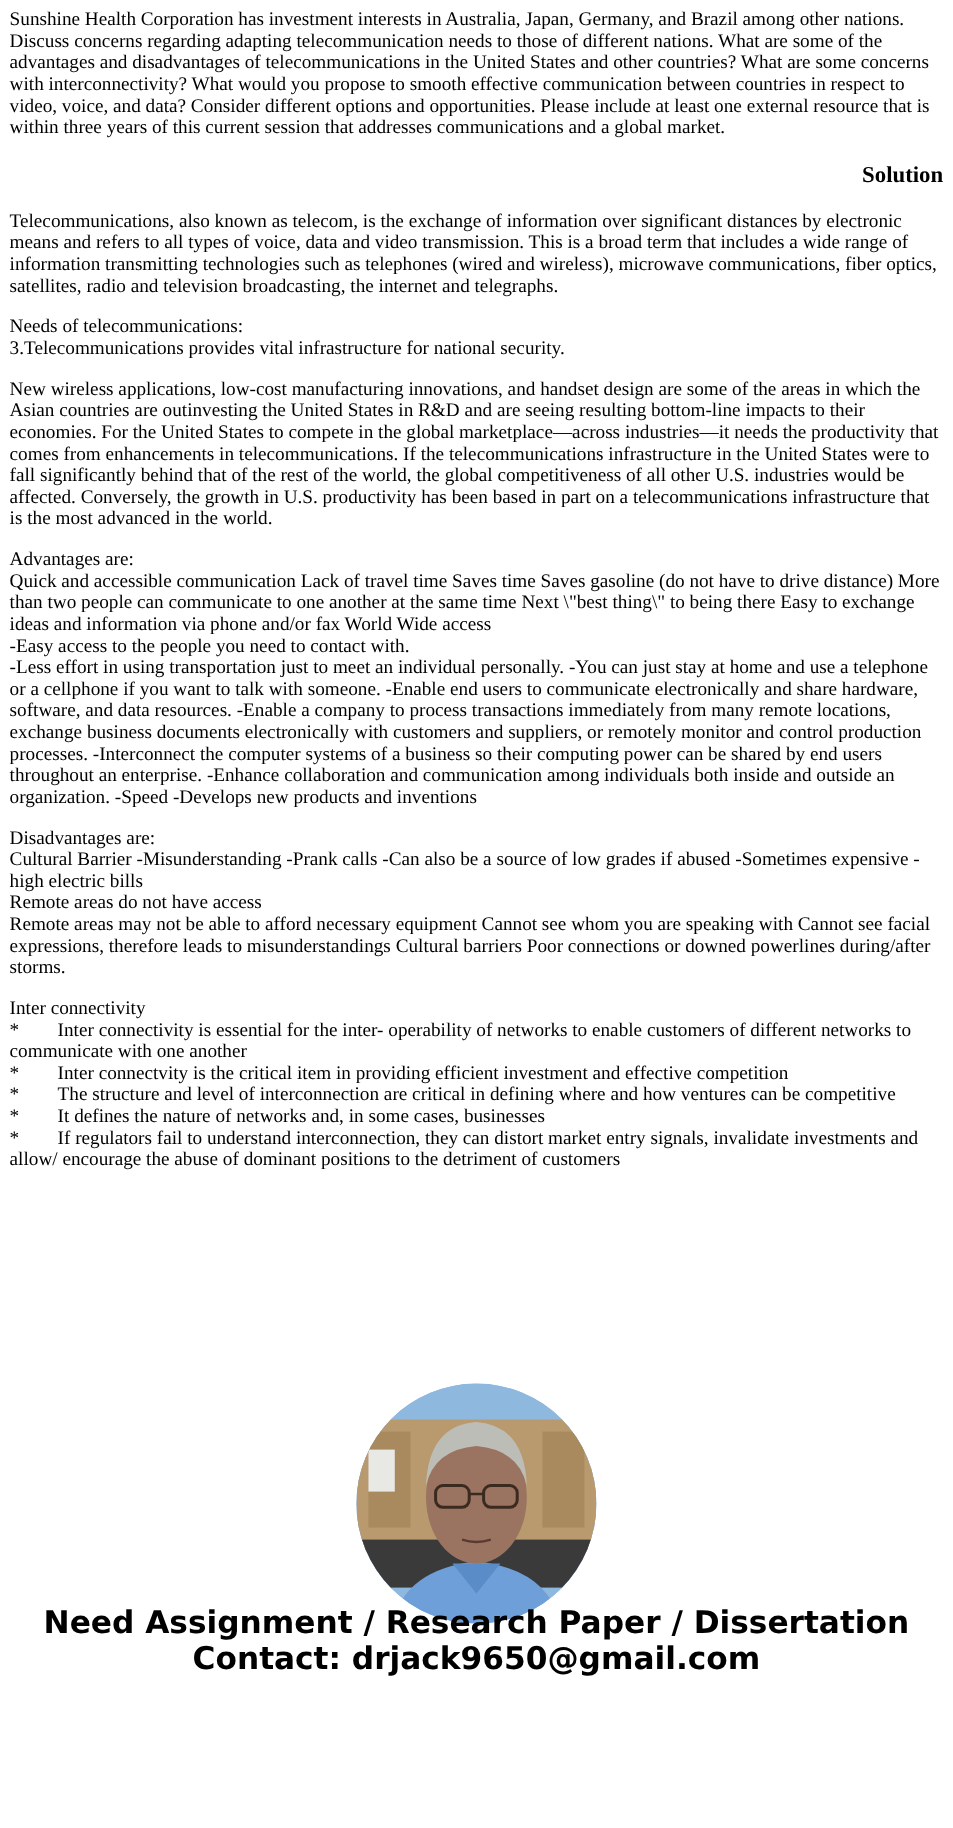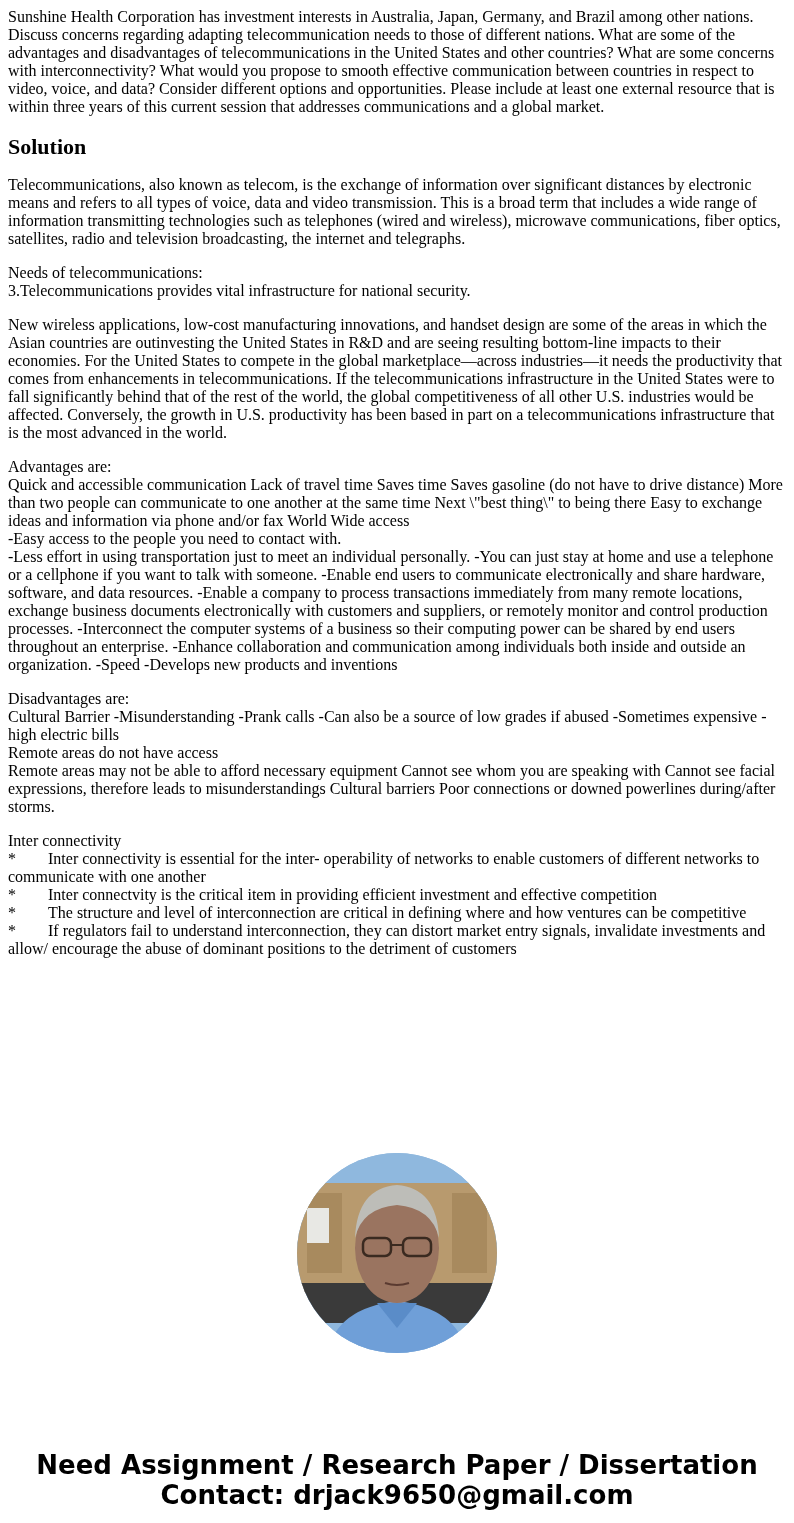--- a/index.html
+++ b/index.html
@@ -10,43 +10,44 @@
     font-size: 16px;
     line-height: 18px;
     color: #000000;
     position: relative;
   }
   .content { padding: 8px 8px 0 8px; }
   p { margin: 0 0 16px 0; }
   .question { margin-top: 0; }
   h3.solution-heading {
     font-family: "Liberation Serif", serif;
-    font-size: 22px;
+    font-size: 19px;
     font-weight: bold;
     margin: 20px 0 18px 0;
     line-height: 22px;
+    text-align: right;
   }
   .line { display: block; }
   .bullet { display: block; }
   .bullet .star { display: inline-block; width: 40px; }
   .avatar-wrap {
     position: absolute;
     left: 297px;
     top: 1153px;
     width: 200px;
     height: 200px;
     border-radius: 50%;
     overflow: hidden;
     background: #8cb4dc;
   }
   .avatar-wrap svg { display: block; }
   .promo {
     position: absolute;
     left: 0;
-    top: 1450px;
+    top: 1338px;
     width: 794px;
     text-align: center;
     font-family: "DejaVu Sans", sans-serif;
     font-weight: bold;
     font-size: 26px;
     line-height: 30px;
     color: #000;
   }
   .promo span { display: block; }
 </style>
@@ -80,20 +81,21 @@
     <span class="line">Cultural Barrier -Misunderstanding -Prank calls -Can also be a source of low grades if abused -Sometimes expensive - high electric bills</span>
     <span class="line">Remote areas do not have access</span>
     <span class="line">Remote areas may not be able to afford necessary equipment Cannot see whom you are speaking with Cannot see facial expressions, therefore leads to misunderstandings Cultural barriers Poor connections or downed powerlines during/after storms.</span>
   </p>
 
   <p>
     <span class="line">Inter connectivity</span>
     <span class="bullet"><span class="star">*</span><span>Inter connectivity is essential for the inter- operability of networks to enable customers of different networks to communicate with one another</span></span>
     <span class="bullet"><span class="star">*</span><span>Inter connectvity is the critical item in providing efficient investment and effective competition</span></span>
     <span class="bullet"><span class="star">*</span><span>The structure and level of interconnection are critical in defining where and how ventures can be competitive</span></span>
+    <span class="bullet"><span class="star">*</span><span>It defines the nature of networks and, in some cases, businesses</span></span>
     <span class="bullet"><span class="star">*</span><span>If regulators fail to understand interconnection, they can distort market entry signals, invalidate investments and allow/ encourage the abuse of dominant positions to the detriment of customers</span></span>
   </p>
 </div>
 
 <div class="avatar-wrap">
   <svg width="200" height="200" viewBox="0 0 200 200">
     <rect x="0" y="0" width="200" height="200" fill="#8fb8de"></rect>
     <rect x="0" y="30" width="200" height="110" fill="#b89a6e"></rect>
     <rect x="10" y="40" width="35" height="80" fill="#a88a5e"></rect>
     <rect x="155" y="40" width="35" height="80" fill="#a88a5e"></rect>

